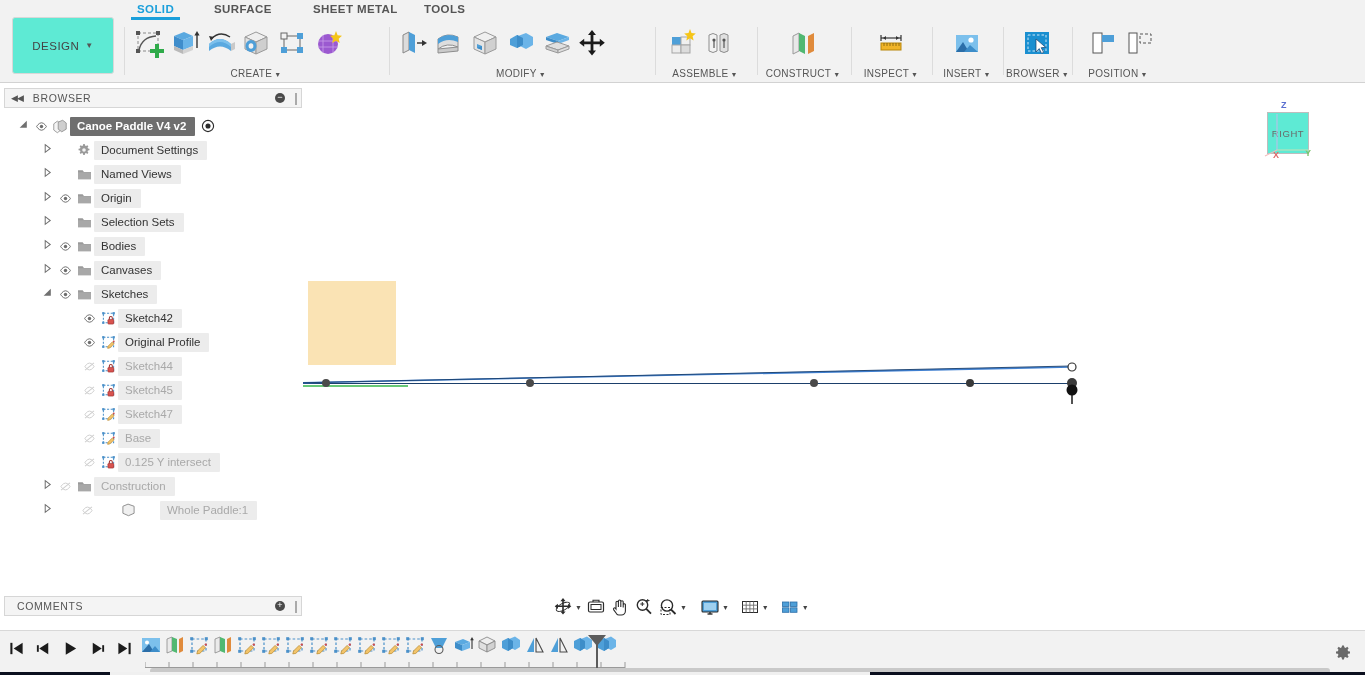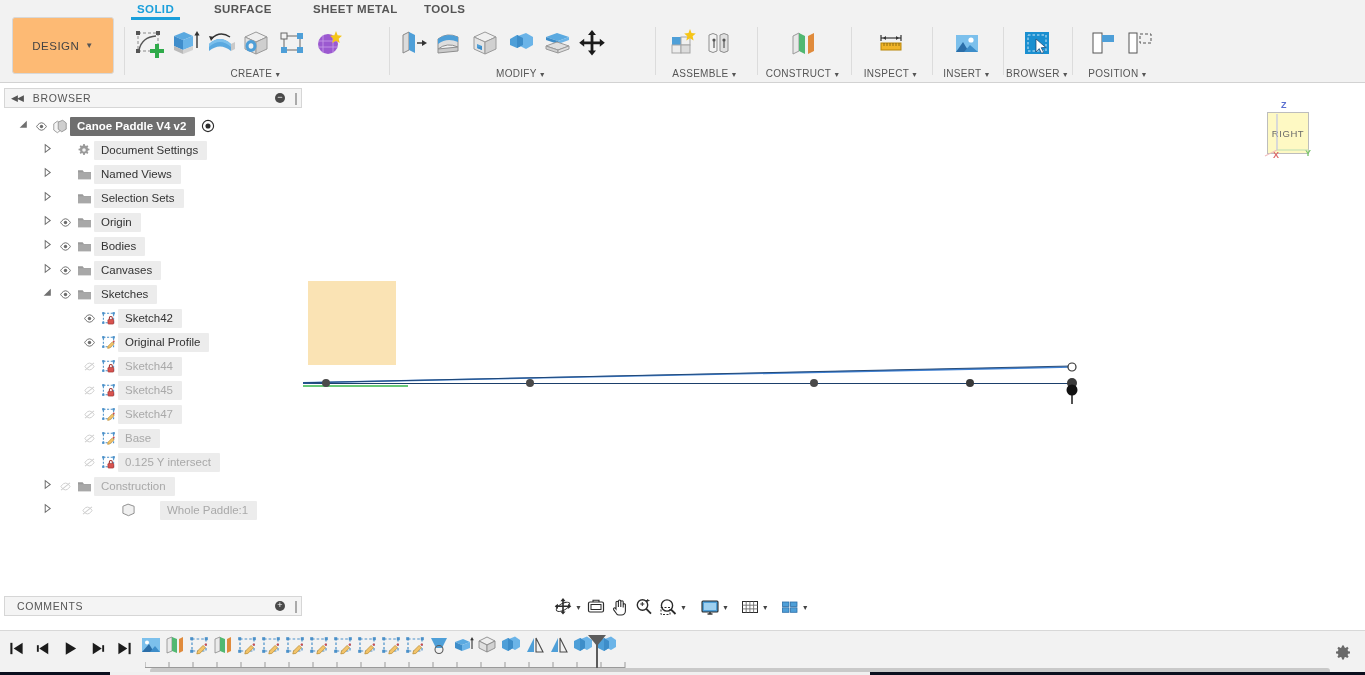--- a/index.html
+++ b/index.html
@@ -23,21 +23,21 @@
   }
   .tab.active { color:#1a9fdb; }
   .tab.active::after {
     content:""; position:absolute; left:-6px; right:-6px; bottom:-1px;
     height:3px; background:#1a9fdb;
   }
 
   
   .design-box {
     position:absolute; left:12px; top:17px; width:102px; height:57px;
-    border:1px solid #d8d8d8; background:#fdba74; border-radius:3px;
+    border:1px solid #d8d8d8; background:#5eead4; border-radius:3px;
     display:flex; align-items:center; justify-content:center;
     font-size:11.5px; color:#444; letter-spacing:.5px; cursor:pointer;
   }
   .design-box .caret { margin-left:6px; font-size:8px; color:#555; }
 
   .ribbon-body { position:absolute; left:0; top:21px; height:61px; width:100%; }
   .grp { position:absolute; top:0; height:61px; }
   .grp .icons { position:absolute; top:4px; left:0; display:flex; align-items:flex-start; }
   .grp .glabel {
     position:absolute; bottom:3px; width:100%; text-align:center;
@@ -92,21 +92,21 @@
   }
   .comments .grip { position:absolute; right:4px; top:4px; width:2px; height:12px; border-left:1px solid #aaa; border-right:1px solid #aaa; }
 
   
   .canvas { position:absolute; left:303px; top:84px; width:1062px; height:545px; background:#fff; overflow:hidden; }
 
   
   .viewcube { position:absolute; right:48px; top:20px; width:60px; height:60px; }
   .vc-face {
     position:absolute; left:10px; top:8px; width:42px; height:42px;
-    border:1px solid #bdbdbd; background:#fef9c3;
+    border:1px solid #bdbdbd; background:#5eead4;
     display:flex; align-items:center; justify-content:center;
     font-size:9.5px; color:#6a6a6a; letter-spacing:.6px; cursor:pointer;
   }
   .vc-lbl { position:absolute; font-size:9px; font-weight:bold; }
 
   
   .navbar {
     position:absolute; left:551px; top:595px; width:249px; height:24px;
     display:flex; align-items:center; gap:0px;
   }
@@ -456,46 +456,46 @@
             <path d="M1 2.5h5l1.4 1.8H15V12H1z" fill="#9a9a9a"></path>
             <path d="M1 4.6h14V12H1z" fill="#a8a8a8"></path>
           </svg>
         </span>
         <span class="lbl">Named Views</span>
       </div>
       <div class="row" style="padding-left: 38px;">
         <span class="arrow"><svg width="11" height="11" viewBox="0 0 12 12">
             <path d="M3.5 1.8 L9 6 L3.5 10.2 Z" fill="none" stroke="#707070" stroke-width="1.1"></path>
           </svg></span>
-        <span class="eye"></span>
+        <span class="eye">
+          <svg width="13" height="13" viewBox="0 0 16 16">
+            <path d="M8 3.4C4.6 3.4 2 8 2 8s2.6 4.6 6 4.6S14 8 14 8 11.4 3.4 8 3.4z" fill="none" stroke="#6d6d6d" stroke-width="1.2"></path>
+            <circle cx="8" cy="8" r="2.1" fill="#6d6d6d"></circle>
+          </svg>
+        </span>
         <span class="ticon">
           <svg width="15" height="13" viewBox="0 0 16 14">
             <path d="M1 2.5h5l1.4 1.8H15V12H1z" fill="#9a9a9a"></path>
             <path d="M1 4.6h14V12H1z" fill="#a8a8a8"></path>
           </svg>
         </span>
-        <span class="lbl">Selection Sets</span>
+        <span class="lbl">Origin</span>
       </div>
       <div class="row" style="padding-left: 38px;">
         <span class="arrow"><svg width="11" height="11" viewBox="0 0 12 12">
             <path d="M3.5 1.8 L9 6 L3.5 10.2 Z" fill="none" stroke="#707070" stroke-width="1.1"></path>
           </svg></span>
-        <span class="eye">
-          <svg width="13" height="13" viewBox="0 0 16 16">
-            <path d="M8 3.4C4.6 3.4 2 8 2 8s2.6 4.6 6 4.6S14 8 14 8 11.4 3.4 8 3.4z" fill="none" stroke="#6d6d6d" stroke-width="1.2"></path>
-            <circle cx="8" cy="8" r="2.1" fill="#6d6d6d"></circle>
-          </svg>
-        </span>
+        <span class="eye"></span>
         <span class="ticon">
           <svg width="15" height="13" viewBox="0 0 16 14">
             <path d="M1 2.5h5l1.4 1.8H15V12H1z" fill="#9a9a9a"></path>
             <path d="M1 4.6h14V12H1z" fill="#a8a8a8"></path>
           </svg>
         </span>
-        <span class="lbl">Origin</span>
+        <span class="lbl">Selection Sets</span>
       </div>
       <div class="row" style="padding-left: 38px;">
         <span class="arrow"><svg width="11" height="11" viewBox="0 0 12 12">
             <path d="M3.5 1.8 L9 6 L3.5 10.2 Z" fill="none" stroke="#707070" stroke-width="1.1"></path>
           </svg></span>
         <span class="eye">
           <svg width="13" height="13" viewBox="0 0 16 16">
             <path d="M8 3.4C4.6 3.4 2 8 2 8s2.6 4.6 6 4.6S14 8 14 8 11.4 3.4 8 3.4z" fill="none" stroke="#6d6d6d" stroke-width="1.2"></path>
             <circle cx="8" cy="8" r="2.1" fill="#6d6d6d"></circle>
           </svg>

